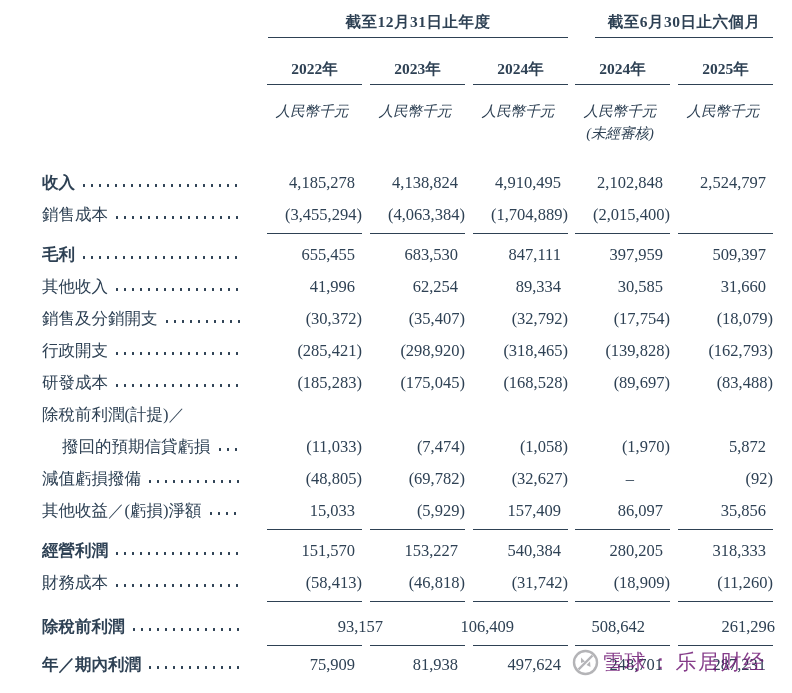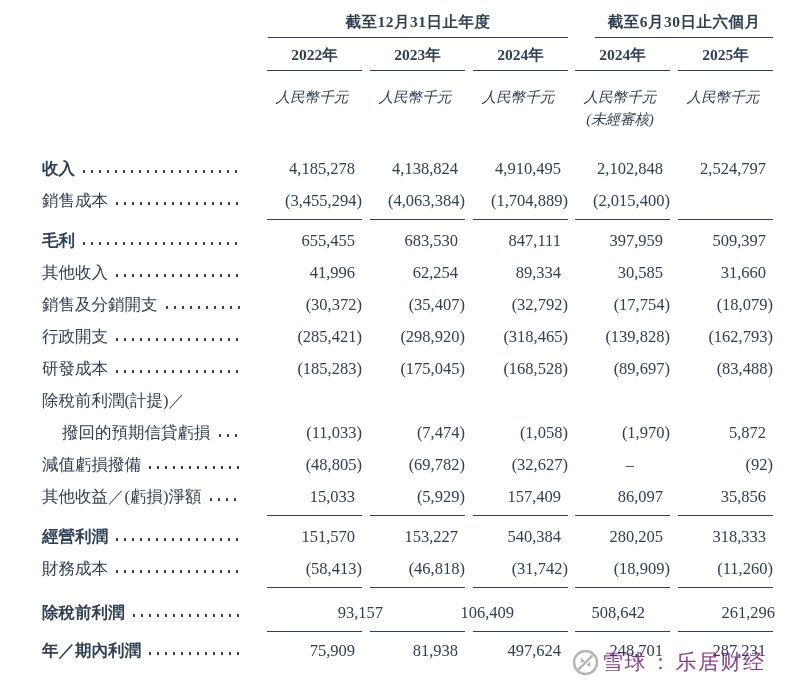--- a/index.html
+++ b/index.html
@@ -17,21 +17,21 @@
     display:grid;
     grid-template-columns:206px 114px 103px 103px 102px 103px;
     align-items:end;
   }
   
   .hgroup-cell{align-self:end;}
   .hg-1{grid-column:2/5;padding-left:20px;}
   .hg-2{grid-column:5/7;padding-left:27px;}
   .hg-inner{border-bottom:1.6px solid #2e4154;padding-bottom:4px;text-align:center;}
   .hg-title{font-weight:700;font-size:15.5px;letter-spacing:.5px;white-space:nowrap;}
-  .years-row{margin-top:7px;}
+  .years-row{margin-top:21px;}
   .year-box{
     width:95px;justify-self:end;text-align:center;
     font-weight:700;font-size:15.5px;
     padding-bottom:4px;border-bottom:1.6px solid #2e4154;white-space:nowrap;
   }
   .unit-row{margin-top:17px;}
   .unit-box{
     width:100px;justify-self:end;text-align:center;
     font-style:italic;font-size:14.5px;white-space:nowrap;
   }

